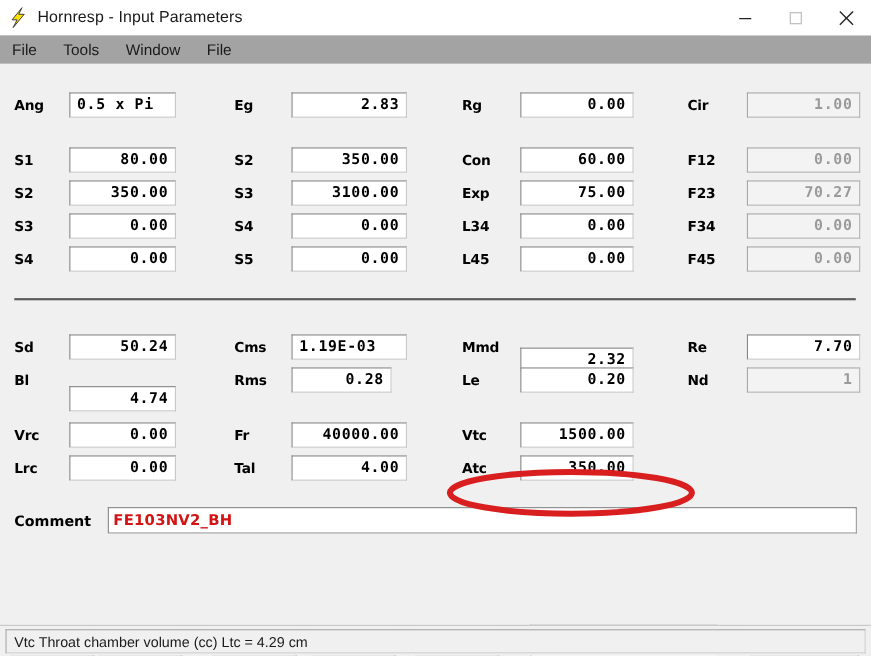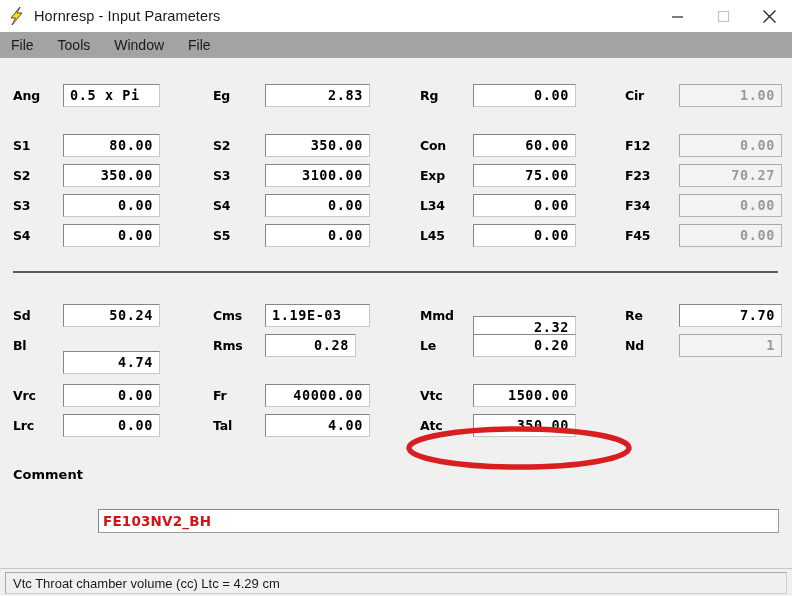--- a/index.html
+++ b/index.html
@@ -153,21 +153,20 @@
     border-left-color: #868686;
     font-family: "DejaVu Sans", sans-serif;
     font-size: 13.5px;
     font-weight: bold;
     color: #d41414;
     line-height: 22px;
     padding: 0 4px;
     letter-spacing: 0.2px;
     overflow: hidden;
     white-space: nowrap;
-    margin-top: 48px;
   }
 
   
   .btn {
     position: absolute;
     box-sizing: border-box;
     height: 30px;
     background: #f0f0f0;
     border: 1px solid #adadad;
     border-top-color: #fdfdfd;

